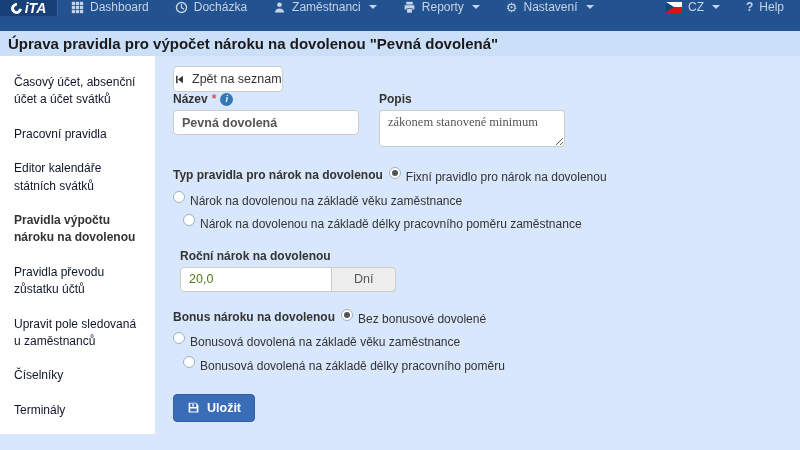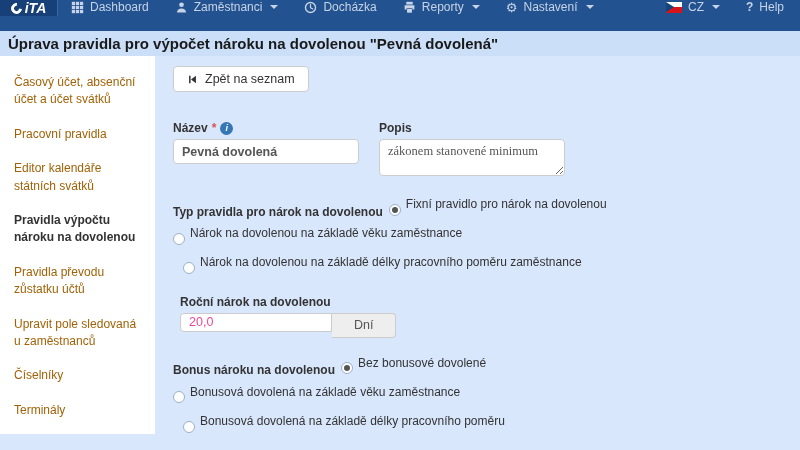--- a/index.html
+++ b/index.html
@@ -54,32 +54,32 @@
     height:25px; background:#cbdff9; display:flex; align-items:center;
     padding:0 8px; font-size:15px; font-weight:bold; color:#1a1a1a;
   }
 
   
   .main { display:flex; height:378px; }
   .sidebar {
     width:155px; background:#ffffff; padding:18px 14px 10px 14px; flex:0 0 auto;
   }
   .side-item {
-    display:block; color:#a16207; line-height:1.45; margin-bottom:17px;
+    display:block; color:#0f172a; line-height:1.45; margin-bottom:17px;
     cursor:pointer; font-size:12px;
   }
   .side-item.active { color:#333; font-weight:bold; cursor:default; }
 
   .content { flex:1; padding:10px 18px; }
 
   
   .btn-back {
     display:inline-flex; align-items:center; gap:7px; background:#fff;
-    border:1px solid #ccc; border-radius:4px; padding:5px 13px; font-size:12.5px;
-    color:#333; cursor:pointer; margin-bottom:29px;
+    border:1px solid #ccc; border-radius:4px; padding:5px 0; font-size:12.5px;
+    color:#333; cursor:pointer; margin-bottom:0;
   }
   .btn-back svg { width:11px; height:11px; fill:#333; display:block; }
 
   .field-row { display:flex; gap:20px; }
   .f-label { font-weight:bold; font-size:12px; margin-bottom:4px; display:flex; align-items:center; gap:4px; }
   .req { color:#d9534f; font-weight:bold; }
   .info-icon {
     width:13px; height:13px; border-radius:50%; background:#3577b5; color:#fff;
     display:inline-flex; align-items:center; justify-content:center;
     font-size:9px; font-weight:bold; font-style:italic; cursor:pointer;
@@ -91,37 +91,37 @@
     font-weight:bold;
   }
   textarea.text-area {
     width:186px; height:37px; border:1px solid #ccc; border-radius:4px;
     padding:4px 8px; font-size:12.5px; color:#555; background:#fff;
     font-family:Liberation Serif, serif; resize:both;
   }
 
   .radio-group { margin-top:15px; line-height:1.8; }
   .group-label { font-weight:bold; margin-right:6px; }
-  .radio-opt { display:inline-flex; align-items:flex-end; gap:5px; margin-right:18px; cursor:pointer; }
+  .radio-opt { display:inline-flex; align-items:flex-start; gap:5px; margin-right:18px; cursor:pointer; }
   .radio-opt:last-child { margin-right:16px; }
   .radio {
     width:12px; height:12px; border-radius:50%; border:1px solid #9db0c5;
     background:#fff; display:inline-block; position:relative; flex:0 0 auto;
   }
   .radio.checked::after {
     content:""; position:absolute; left:2px; top:2px; width:6px; height:6px;
     border-radius:50%; background:#555;
   }
   .opt-line2 { margin-left:10px; }
 
   .annual-block { margin:13px 0 0 7px; }
   .input-group { display:inline-flex; }
   .input-group input {
-    width:152px; height:19px; border:1px solid #ccc; border-radius:4px 0 0 4px;
-    padding:0 8px; font-size:12.5px; color:#ec4899; background:#fff;
+    width:152px; height:25px; border:1px solid #ccc; border-radius:4px 0 0 4px;
+    padding:0 8px; font-size:12.5px; color:#4d7c0f; background:#fff;
     font-family:"Liberation Sans", sans-serif;
   }
   .addon {
     height:25px; background:#eee; border:1px solid #ccc; border-left:none;
     border-radius:0 4px 4px 0; display:inline-flex; align-items:center;
     padding:0 22px; color:#555; font-size:12.5px;
   }
 
   .btn-save {
     margin-top:16px; display:inline-flex; align-items:center; gap:7px;
@@ -152,36 +152,36 @@
           <rect x="6" y="11" width="4" height="4"></rect>
           <rect x="11" y="11" width="4" height="4"></rect>
         </svg>
     </span>
     <span>Dashboard</span>
   </div>
 
   <div class="nav-item">
     <span class="nav-icon">
       <svg viewBox="0 0 16 16">
+          <circle cx="8" cy="8" r="6.2" fill="none" stroke="currentColor" stroke-width="1.7"></circle>
+          <path d="M8 4.4V8.2l2.6 1.5" fill="none" stroke="currentColor" stroke-width="1.5" stroke-linecap="round"></path>
+        </svg>
+    </span>
+    <span>Docházka</span>
+  </div>
+
+  <div class="nav-item">
+    <span class="nav-icon">
+      <svg viewBox="0 0 16 16">
           <circle cx="8" cy="4.6" r="2.9"></circle>
           <path d="M2.3 14c.4-3.2 2.7-4.8 5.7-4.8s5.3 1.6 5.7 4.8z"></path>
         </svg>
     </span>
     <span>Zaměstnanci</span>
     <span class="caret"></span>
-  </div>
-
-  <div class="nav-item">
-    <span class="nav-icon">
-      <svg viewBox="0 0 16 16">
-          <circle cx="8" cy="8" r="6.2" fill="none" stroke="currentColor" stroke-width="1.7"></circle>
-          <path d="M8 4.4V8.2l2.6 1.5" fill="none" stroke="currentColor" stroke-width="1.5" stroke-linecap="round"></path>
-        </svg>
-    </span>
-    <span>Docházka</span>
   </div>
 
   <div class="nav-item">
     <span class="nav-icon">
       <svg viewBox="0 0 16 16">
           <rect x="4" y="1" width="8" height="3.3"></rect>
           <path d="M2 5.3h12v5.2h-2.4V8.8H4.4v1.7H2z"></path>
           <rect x="5" y="9.8" width="6" height="4.6"></rect>
         </svg>
     </span>

